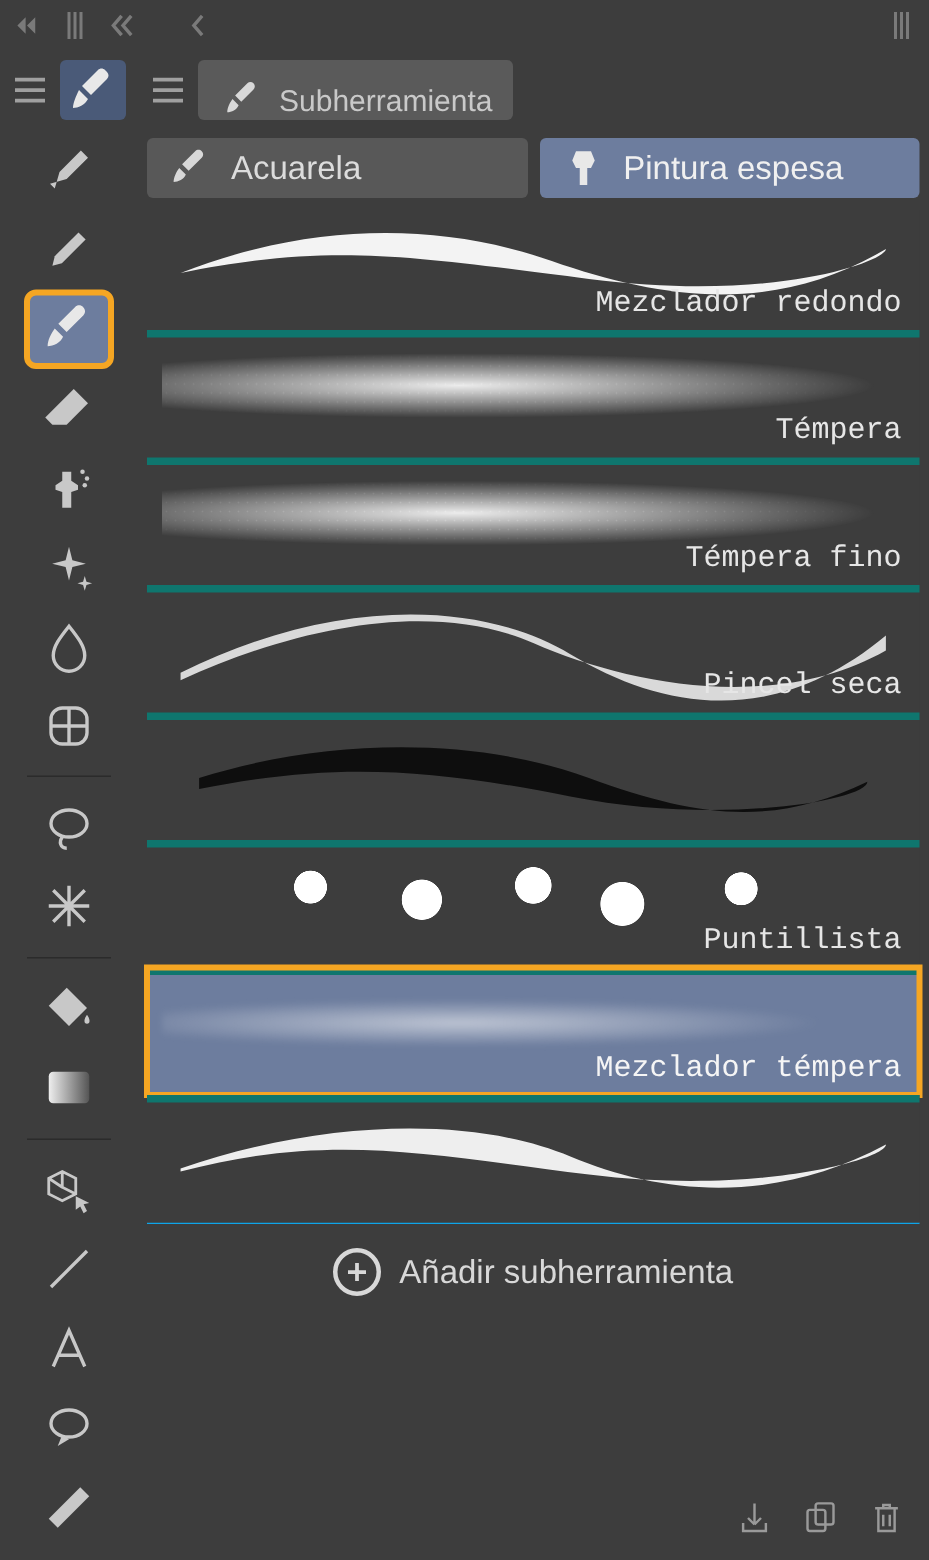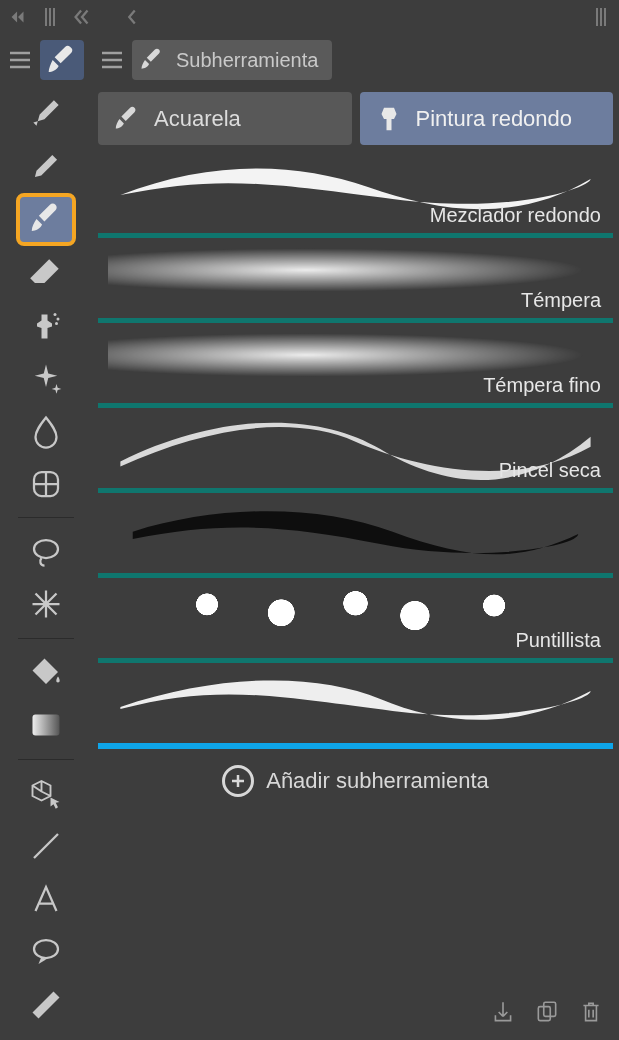--- a/index.html
+++ b/index.html
@@ -30,34 +30,34 @@
   .toolrow-top{display:flex;width:100%;align-items:center;gap:6px;padding:0 6px 6px 6px;box-sizing:border-box;}
   .toolrow-top .icon-slot{width:28px;height:28px;display:flex;align-items:center;justify-content:center;}
   .toolbar-btn{width:56px;height:56px;display:flex;align-items:center;justify-content:center;border-radius:6px;margin:1px 0;}
   .toolbar-btn.selected{background:var(--bg-selected-pint);outline:4px solid var(--highlight);outline-offset:-2px;}
   .toolbar-sep{width:56px;height:1px;background:#2b2b2b;margin:6px 0;}
 
   
   .panel{flex:1;display:flex;flex-direction:column;padding:0 6px 6px 6px;box-sizing:border-box;}
   .panel-head{display:flex;align-items:center;height:52px;gap:6px;}
   .panel-menu{width:28px;height:28px;display:flex;align-items:center;justify-content:center;}
-  .panel-tab-header{display:flex;align-items:center;background:var(--bg-tab);height:40px;border-radius:4px;padding:0 14px 0 6px;gap:10px;}
+  .panel-tab-header{display:flex;align-items:flex-end;background:var(--bg-tab);height:40px;border-radius:4px;padding:0 14px 0 16px;gap:10px;}
   .panel-tab-header .label{font-size:20px;color:#c9c9c9;}
 
   .category-row{display:flex;gap:8px;margin:6px 0 8px 0;}
-  .cat-btn{flex:1;height:53px;display:flex;align-items:center;gap:12px;padding:0 14px;border-radius:4px;font-size:22px;}
+  .cat-btn{flex:1;height:40px;display:flex;align-items:center;gap:12px;padding:0 14px;border-radius:4px;font-size:22px;}
   .cat-btn.acuarela{background:var(--bg-acuarela-tab);color:#dcdcdc;}
   .cat-btn.pintura{background:var(--bg-selected-pint);color:#f0f0f0;}
 
   
   .brush-list{flex:1;display:flex;flex-direction:column;}
   .brush-item{position:relative;height:80px;border-top:5px solid #0f766e;background:#3d3d3d;overflow:hidden;}
   .brush-item:first-child{border-top:none;}
   .brush-item.selected{background:var(--bg-brush-sel);outline:4px solid var(--highlight);outline-offset:-2px;}
-  .brush-item .brush-label{position:absolute;right:12px;bottom:6px;font-size:20px;color:#e6e6e6;text-align:left;}
+  .brush-item .brush-label{position:absolute;right:12px;bottom:6px;font-size:20px;color:#e6e6e6;text-align:left;font-family:Liberation Mono, monospace;}
   .brush-item.selected .brush-label{color:#f5f5f5;}
   .stroke-wrap{position:absolute;left:10px;top:4px;right:10px;height:56px;}
 
   
   .stroke{position:absolute;inset:0;}
   .stroke-smooth svg{width:100%;height:100%;}
   .stroke-tex{background:radial-gradient(ellipse 80% 55% at 40% 50%, rgba(255,255,255,.9), rgba(255,255,255,0) 70%);filter:contrast(1.2);}
   .stroke-tex.noise::after{content:"";position:absolute;inset:0;background-image:radial-gradient(rgba(255,255,255,.5) 15%, transparent 16%);background-size:6px 6px;mix-blend-mode:screen;opacity:.5;mask:radial-gradient(ellipse 80% 55% at 40% 50%, #000, transparent 70%);}
   .stroke-dark svg path{fill:#0e0e0e;}
   .stroke-chunky{background:
@@ -65,21 +65,21 @@
       radial-gradient(circle 22px at 35% 55%, #fff 60%, transparent 62%),
       radial-gradient(circle 20px at 50% 38%, #fff 60%, transparent 62%),
       radial-gradient(circle 24px at 62% 60%, #fff 60%, transparent 62%),
       radial-gradient(circle 18px at 78% 42%, #fff 60%, transparent 62%);
       filter:blur(.4px);
   }
   .stroke-soft{background:radial-gradient(ellipse 70% 40% at 40% 50%, rgba(255,255,255,.55), transparent 70%);filter:blur(2px);}
   .stroke-smooth2 svg{width:100%;height:100%;}
 
   
-  .add-subtool{height:64px;display:flex;align-items:center;justify-content:center;gap:12px;font-size:22px;color:#d8d8d8;border-top:6px solid #0ea5e9;}
+  .add-subtool{height:64px;display:flex;align-items:center;justify-content:center;gap:12px;font-size:22px;color:#d8d8d8;border-top:1px solid #0ea5e9;}
   .add-icon{width:26px;height:26px;border-radius:50%;border:3px solid #d8d8d8;display:flex;align-items:center;justify-content:center;font-weight:bold;}
 
   
   .panel-footer{height:44px;display:flex;justify-content:flex-end;align-items:center;gap:12px;padding-right:6px;color:#9a9a9a;}
   .footer-icon{width:32px;height:32px;display:flex;align-items:center;justify-content:center;}
 
   svg{display:block;}
 </style>
 </head>
 <body>
@@ -255,21 +255,21 @@
       <div class="cat-btn acuarela">
         <svg width="30" height="30" viewBox="0 0 48 48">
             <path fill="#d8d8d8" d="M36 6c2 2 2 5 0 7L22 27l-7-7L29 6c2-2 5-2 7 0zM12 24l7 7c-2 5-8 8-13 8 0-5 3-11 6-15z"></path>
           </svg>
         <span>Acuarela</span>
       </div>
       <div class="cat-btn pintura">
         <svg width="30" height="30" viewBox="0 0 48 48">
             <path fill="#e8e8e8" d="M16 6h16l4 10-4 8H16l-4-8zM20 24h8v18h-8z"></path>
           </svg>
-        <span>Pintura redondo</span>
+        <span>Pintura espesa</span>
       </div>
     </div>
 
     <div class="brush-list">
 
       <div class="brush-item">
         <div class="stroke-wrap">
             <div class="stroke stroke-smooth">
           <svg viewBox="0 0 400 56" preserveAspectRatio="none">
                 <path fill="#f3f3f3" d="M10 38 C 80 4, 150 4, 210 30 S 330 66, 390 22 C 390 30, 330 58, 230 42 S 90 18, 10 38 Z"></path>
@@ -315,20 +315,26 @@
           </div>
       </div>
 
       <div class="brush-item">
         <div class="stroke-wrap">
             <div class="stroke stroke-chunky"></div>
           </div>
         <div class="brush-label">Puntillista</div>
       </div>
 
+      <div class="brush-item selected">
+        <div class="stroke-wrap">
+            <div class="stroke stroke-soft"></div>
+          </div>
+        <div class="brush-label">Mezclador témpera</div>
+      </div>
 
       <div class="brush-item">
         <div class="stroke-wrap">
             <div class="stroke stroke-smooth2">
           <svg viewBox="0 0 400 56" preserveAspectRatio="none">
                 <path fill="#eee" d="M10 40 C 90 6, 170 6, 220 32 S 330 64, 390 24 C 390 34, 320 58, 230 44 S 90 16, 10 42 Z"></path>
               </svg>
         </div>
           </div>
       </div>

